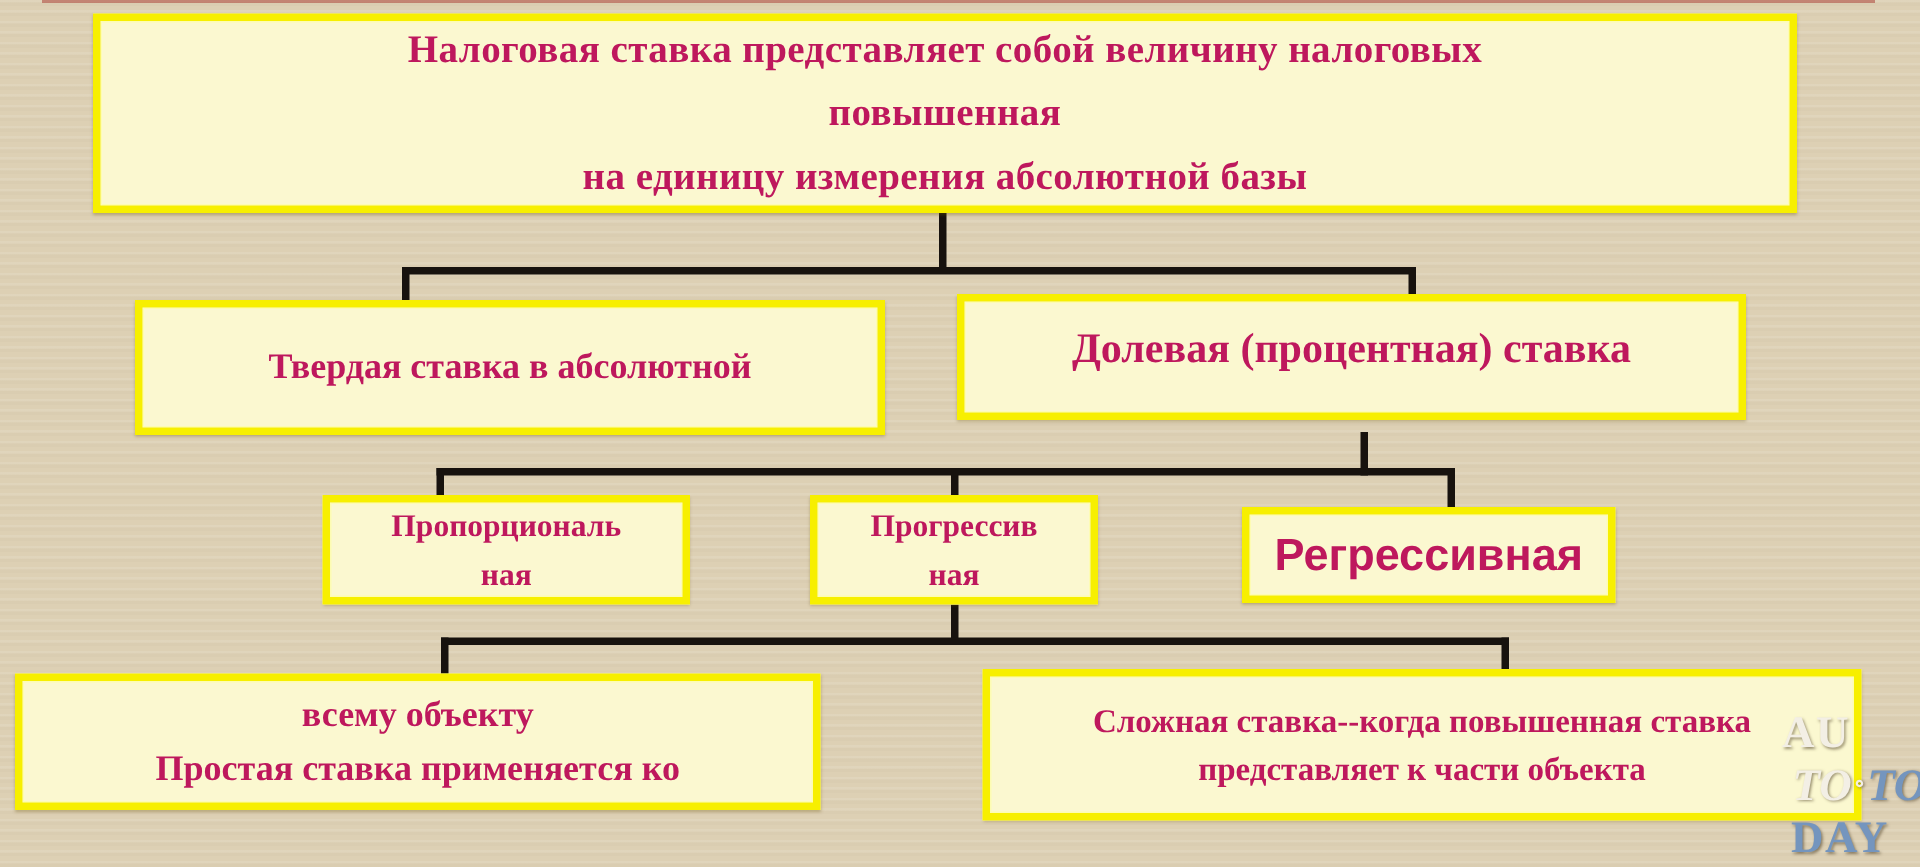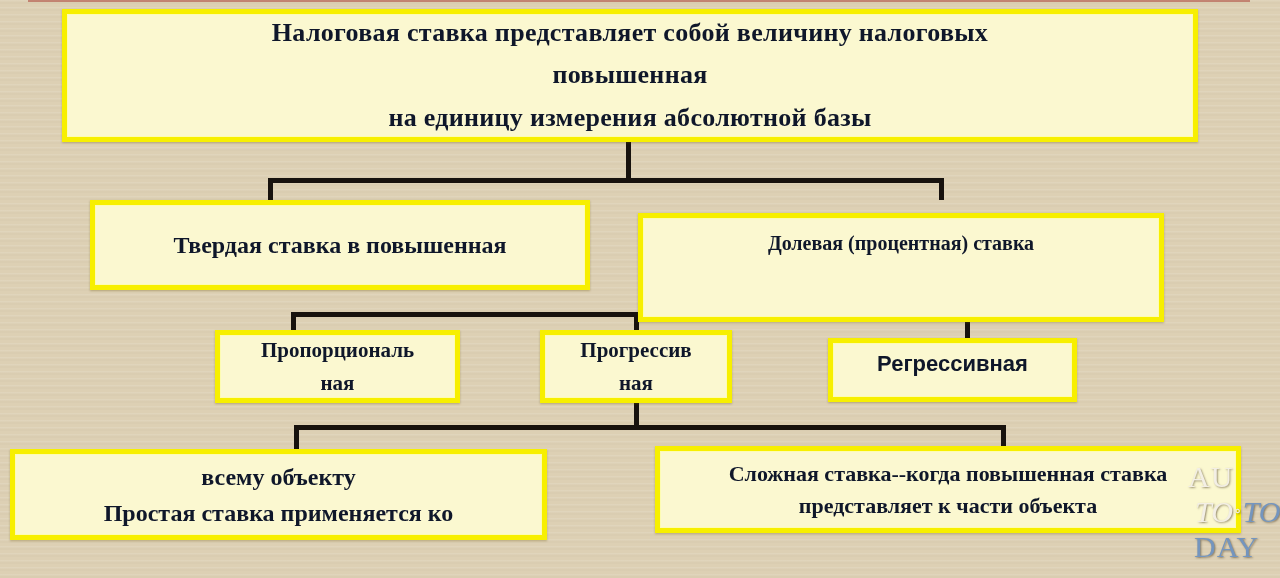--- a/index.html
+++ b/index.html
@@ -22,58 +22,58 @@
   .conn{
     position:absolute;
     background:#17120e;
   }
   .node{
     position:absolute;
     box-sizing:border-box;
     border:5px solid #f7ef00;
     background:#fbf8d0;
     box-shadow:0 1px 2px rgba(110,85,10,0.35), inset 0 0 0 1px rgba(255,255,160,0.6);
-    color:#0f172a;
+    color:#be185d;
     font-weight:bold;
     text-align:center;
     display:flex;
     flex-direction:column;
     justify-content:center;
     line-height:1.58;
   }
   .node.top-align{justify-content:flex-start;}
   .node-root{left:62px;top:9px;width:1136px;height:133px;font-size:26px;line-height:1.62;letter-spacing:0.3px;}
   .node-firm{left:90px;top:200px;width:500px;height:90px;font-size:24px;line-height:1.5;}
-  .node-share{left:638px;top:196px;width:526px;height:109px;font-size:20px;padding-top:10px;margin-top:17px;}
+  .node-share{left:638px;top:196px;width:526px;height:84px;font-size:28px;padding-top:10px;}
   .node-proportional{left:215px;top:330px;width:245px;height:73px;font-size:21px;line-height:1.55;}
   .node-progressive{left:540px;top:330px;width:192px;height:73px;font-size:21px;line-height:1.55;}
-  .node-regressive{left:828px;top:338px;width:249px;height:64px;font-size:22px;padding-top:4px;
+  .node-regressive{left:828px;top:338px;width:249px;height:64px;font-size:30px;padding-top:4px;
     font-family:"Liberation Sans","DejaVu Sans",sans-serif;text-align:center;}
   .node-simple{left:10px;top:449px;width:537px;height:91px;font-size:24px;line-height:1.5;}
-  .node-complex{left:655px;top:446px;width:586px;height:87px;font-size:22px;line-height:1.45;}
+  .node-complex{left:655px;top:446px;width:586px;height:101px;font-size:22px;line-height:1.45;}
 
   
   .c-v-root{left:626px;top:142px;width:5px;height:38px;}
   .c-h1{left:268px;top:178px;width:676px;height:5px;}
   .c-v1a{left:268px;top:178px;width:5px;height:26px;}
   .c-v1b{left:939px;top:178px;width:5px;height:22px;}
   .c-v-share{left:907px;top:288px;width:5px;height:29px;}
   .c-h2{left:291px;top:312px;width:679px;height:5px;}
   .c-v2a{left:291px;top:312px;width:5px;height:22px;}
   .c-v2b{left:634px;top:312px;width:5px;height:21px;}
   .c-v2c{left:965px;top:312px;width:5px;height:30px;}
   .c-v-prog{left:634px;top:403px;width:5px;height:26px;}
   .c-h3{left:294px;top:425px;width:712px;height:5px;}
   .c-v3a{left:294px;top:425px;width:5px;height:27px;}
   .c-v3b{left:1001px;top:425px;width:5px;height:26px;}
 
   
   .watermark{
-    position:absolute;right:2px;bottom:16px;width:100px;
-    font-weight:normal;
+    position:absolute;right:2px;bottom:4px;width:100px;
+    font-weight:bold;
     font-family:"Liberation Serif","DejaVu Serif",serif;
     text-shadow:1px 1px 2px rgba(70,55,30,0.55);
     line-height:1.0;
     user-select:none;
   }
   .wm-line{display:block;}
   .wm-line1{font-size:30px;color:#f3efe5;margin-left:10px;letter-spacing:1px;}
   .wm-line2{font-size:30px;margin-top:5px;margin-left:17px;white-space:nowrap;}
   .wm-line3{font-size:30px;color:#7495be;margin-top:5px;margin-left:16px;letter-spacing:1px;}
   .wm-white-italic{color:#f3efe5;font-style:italic;}
@@ -101,21 +101,21 @@
   <div class="conn c-v3a"></div>
   <div class="conn c-v3b"></div>
 
   <div class="node node-root">
     <div>Налоговая ставка представляет собой величину налоговых</div>
     <div>повышенная</div>
     <div>на единицу измерения абсолютной базы</div>
   </div>
 
   <div class="node node-firm">
-    <div>Твердая ставка в повышенная</div>
+    <div>Твердая ставка в абсолютной</div>
   </div>
 
   <div class="node node-share top-align">
     <div>Долевая (процентная)  ставка</div>
   </div>
 
   <div class="node node-proportional">
     <div>Пропорциональ</div>
     <div>ная</div>
   </div>

